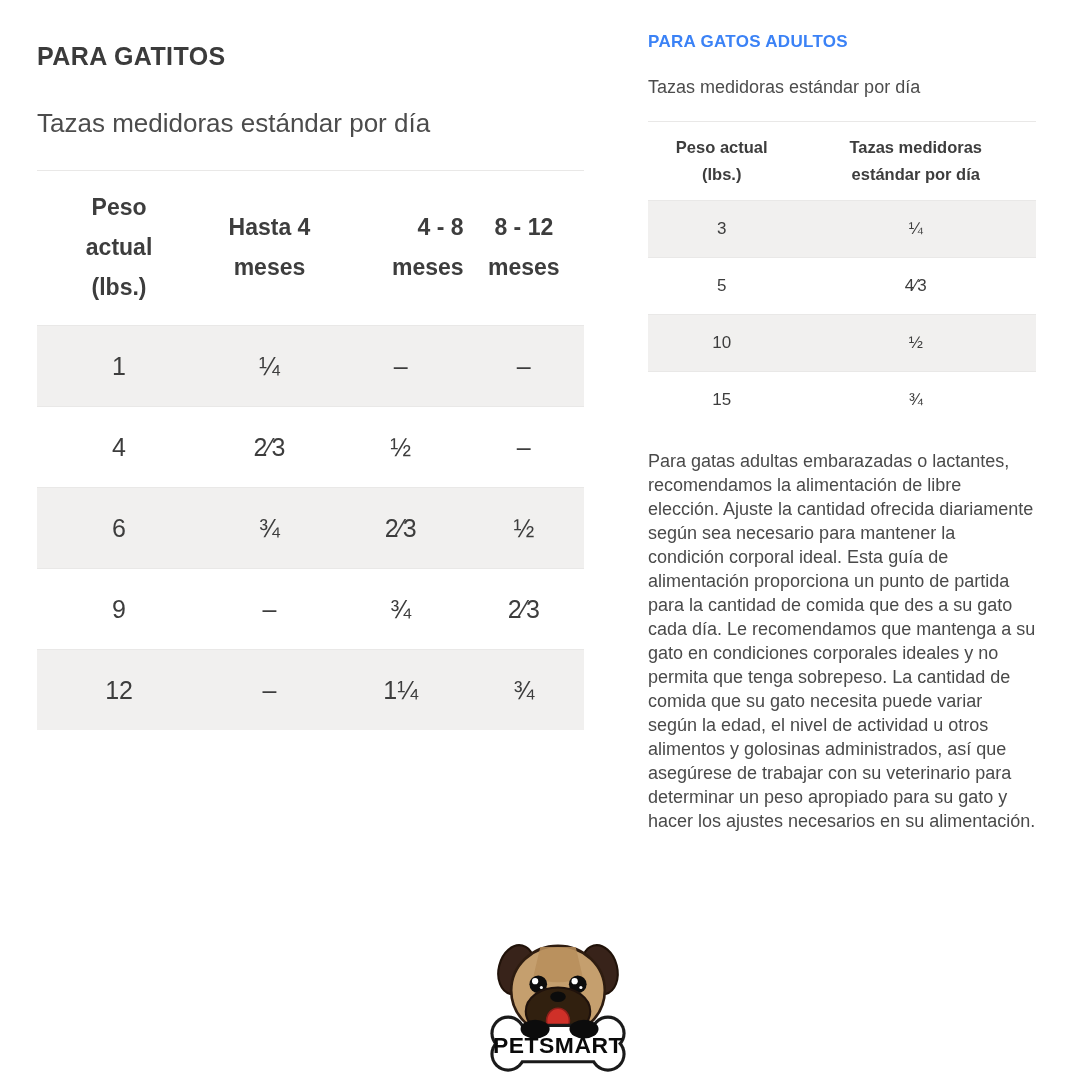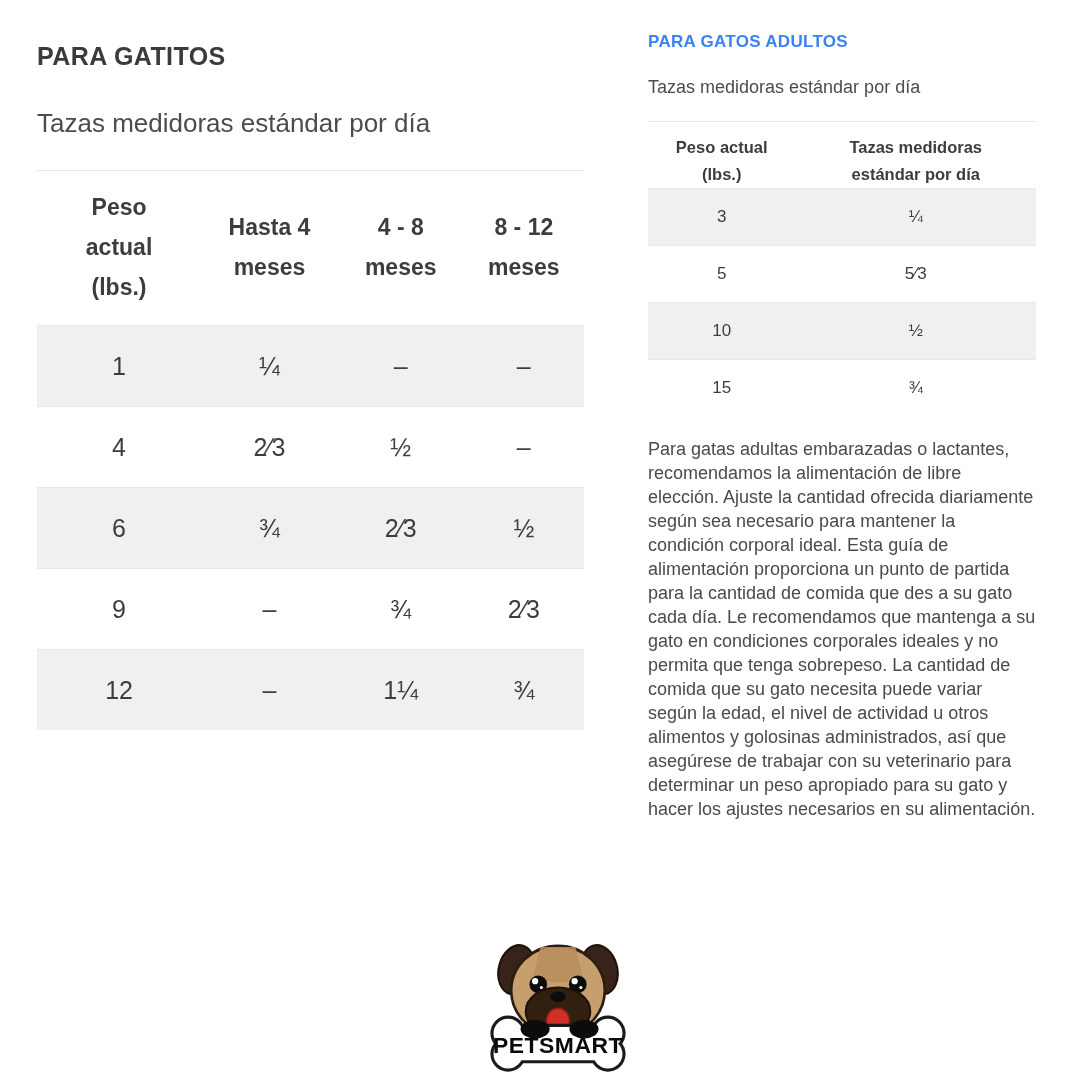--- a/index.html
+++ b/index.html
@@ -12,34 +12,34 @@
   
   .kitten { position:absolute; left:37px; top:42px; width:547px; }
   .kitten .section-title { font-size:25px; font-weight:700; letter-spacing:.4px; color:#3b3b3b; }
   .kitten .section-subtitle { margin-top:37px; font-size:26px; font-weight:400; color:#4c4c4c; }
   .kitten table { width:100%; border-collapse:collapse; margin-top:31px; border-top:1px solid #e9e8e7; }
   .kitten th {
     font-size:23px; font-weight:700; line-height:40px; color:#3d3d3d;
     white-space:pre-line; text-align:center; vertical-align:middle; padding:16px 0 18px;
   }
   .kitten th.c1 { width:30%; } .kitten th.c2 { width:25%; }
-  .kitten th.c3 { width:23%; } .kitten th.c4 { width:22%; }
+  .kitten th.c3 { width:23%;text-align:right; } .kitten th.c4 { width:22%; }
   .kitten td { text-align:center; font-size:25px; height:78px; color:#3d3d3d; }
   .kitten tbody tr { border-top:1px solid #e9e8e7; }
 
   tr.shaded { background:#f1f0ef; }
 
   
   .adult { position:absolute; left:648px; top:32px; width:388px; }
   .adult .section-title { font-size:17px; font-weight:700; letter-spacing:.3px; color:#3b82f6; }
   .adult .section-subtitle { margin-top:25px; font-size:18px; font-weight:400; color:#4c4c4c; }
   .adult table { width:100%; border-collapse:collapse; margin-top:23px; border-top:1px solid #e9e8e7; }
   .adult th {
     font-size:16.5px; font-weight:700; line-height:27px; color:#3d3d3d;
-    white-space:pre-line; text-align:center; vertical-align:middle; padding:12px 0 0;
+    white-space:pre-line; text-align:center; vertical-align:middle; padding:12px 0 12px;
   }
   .adult th.c1 { width:38%; } .adult th.c2 { width:62%; }
   .adult td { text-align:center; font-size:17px; height:54px; color:#3d3d3d; }
   .adult tbody tr { border-top:1px solid #e9e8e7; }
   .adult .paragraph { margin-top:21px; font-size:18px; line-height:24px; color:#4a4a4a; }
 
   
   .logo { position:absolute; left:480px; top:924px; width:156px; height:156px; }
   .logo svg { width:100%; height:100%; display:block; }
 </style>
@@ -114,21 +114,21 @@
 estándar por día</th>
         </tr>
       </thead>
       <tbody>
         <tr class="shaded">
           <td>3</td>
           <td>¼</td>
         </tr>
         <tr>
           <td>5</td>
-          <td>5⁄3</td>
+          <td>4⁄3</td>
         </tr>
         <tr class="shaded">
           <td>10</td>
           <td>½</td>
         </tr>
         <tr>
           <td>15</td>
           <td>¾</td>
         </tr>
       </tbody>

